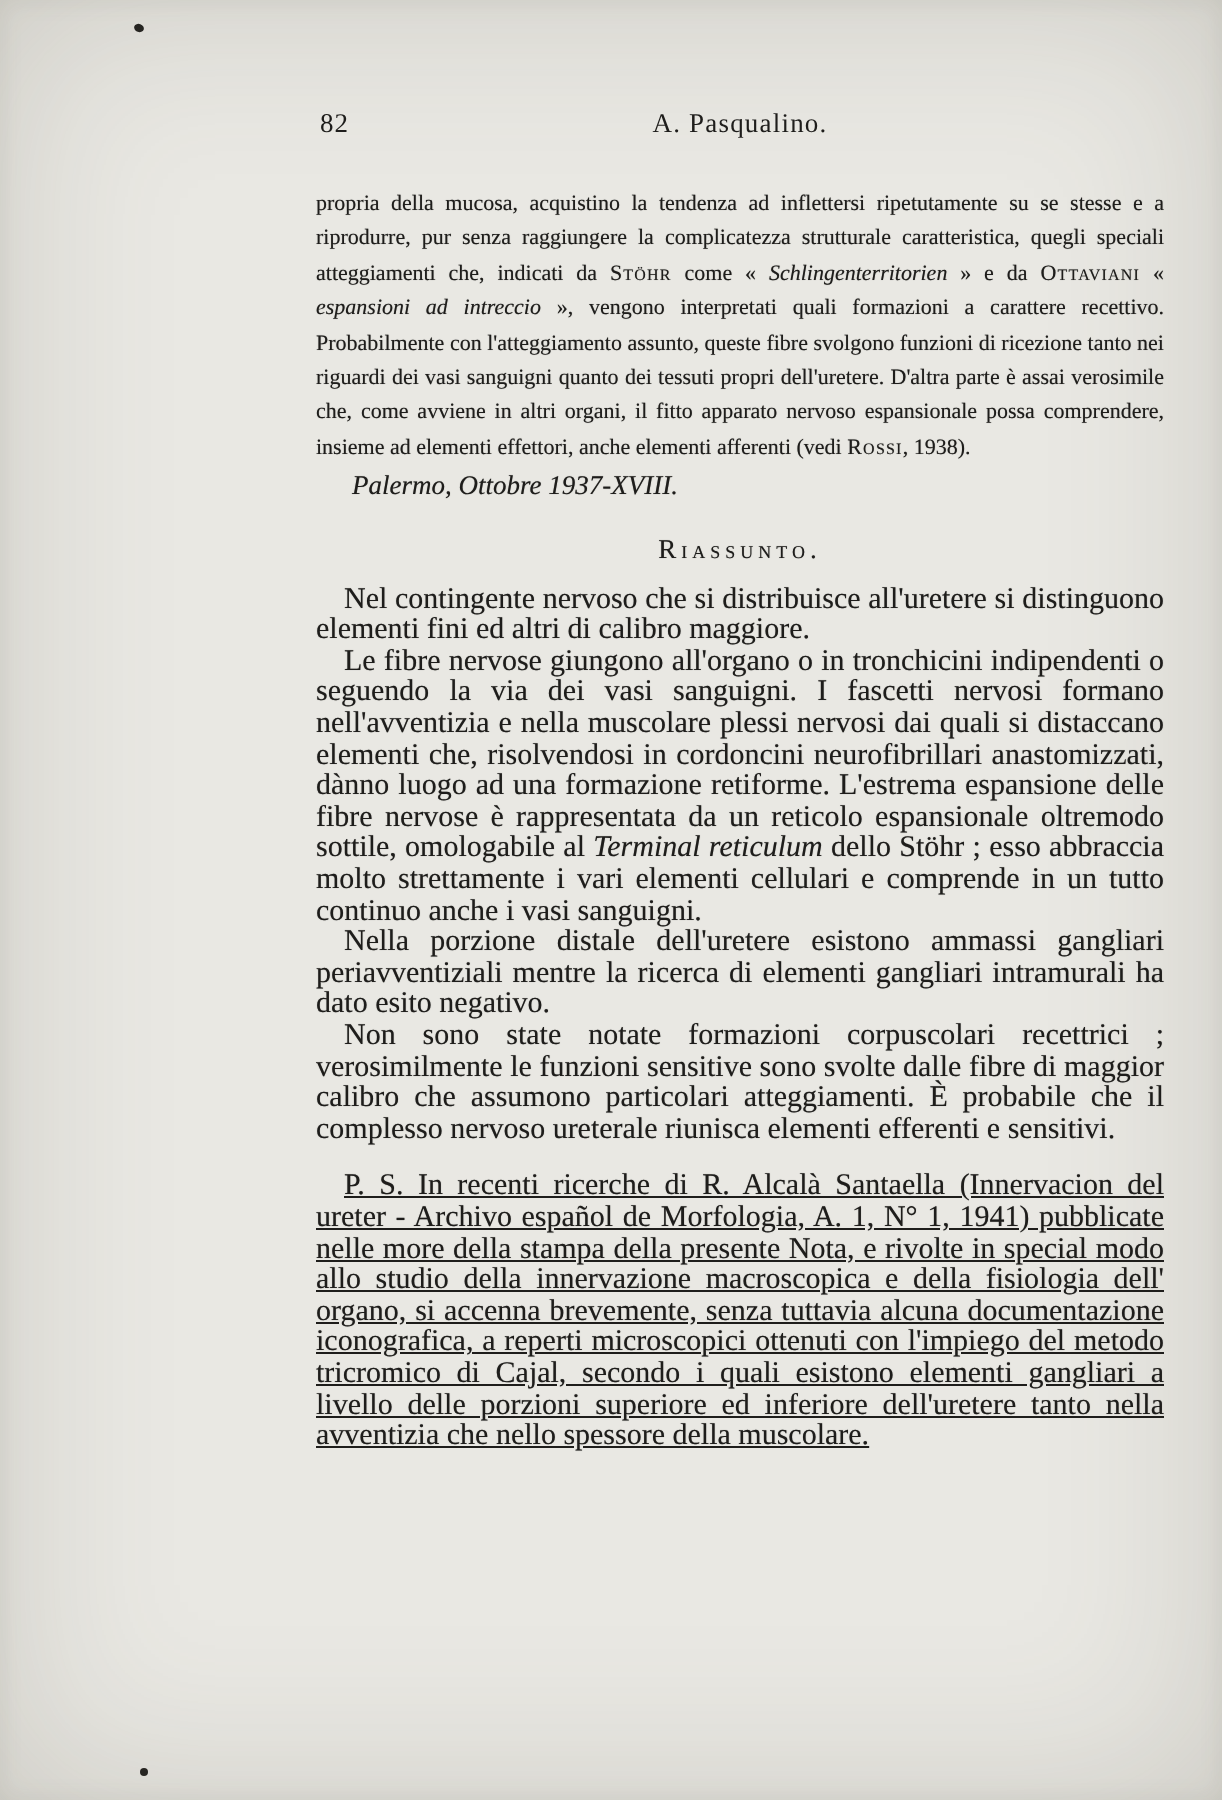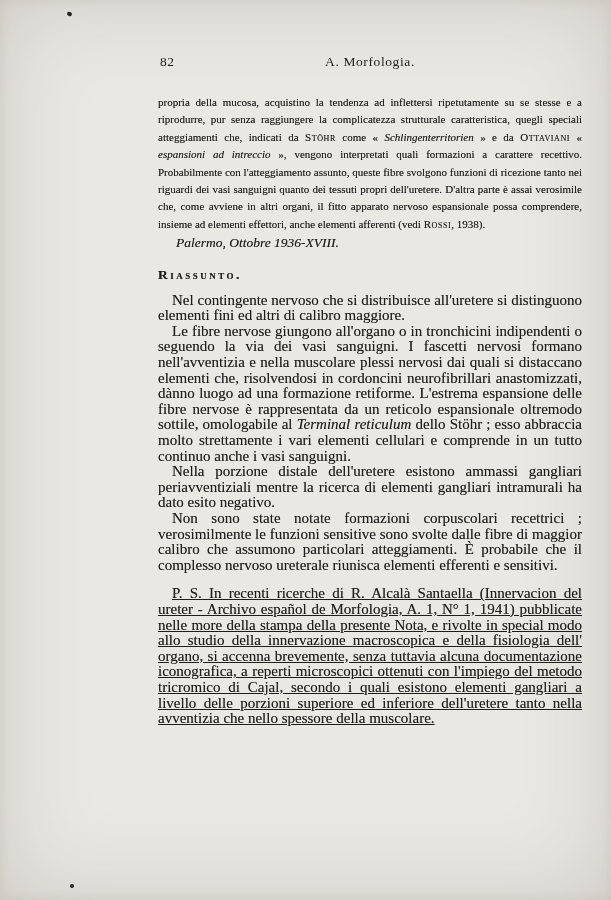--- a/index.html
+++ b/index.html
@@ -47,24 +47,24 @@
     line-height: 17.4px;
     font-style: italic;
     text-indent: 18px;
     margin-top: 1px;
     text-shadow: 0 0 0.4px rgba(30,29,27,0.55);
   }
   .section-heading {
     margin-top: 15px;
     margin-bottom: 10px;
     font-size: 13.5px;
-    font-weight: bold;
+    font-weight: normal;
     font-variant: small-caps;
     letter-spacing: 2.5px;
-    text-align: left;
+    text-align: center;
     text-shadow: 0 0 0.4px rgba(30,29,27,0.55);
   }
   .summary-para {
     font-size: 15px;
     line-height: 15.6px;
     text-align: justify;
     text-indent: 14px;
     text-shadow: 0 0 0.4px rgba(30,29,27,0.5);
   }
   .postscript { margin-top: 13px; text-decoration: underline; }
@@ -77,26 +77,26 @@
 <body>
 
 <div class="vignette"></div>
 <div class="speck speck-top"></div>
 <div class="speck speck-bottom"></div>
 
 <div class="page-content">
 
   <header class="running-header">
     <span class="page-num">82</span>
-    <span class="running-head">A. Morfologia.</span>
+    <span class="running-head">A. Pasqualino.</span>
   </header>
 
   <p class="body-para no-indent"><span class="seg-normal">propria della mucosa, acquistino la tendenza ad inflettersi ripetutamente su se stesse e a riprodurre, pur senza raggiungere la complicatezza strutturale caratteristica, quegli speciali atteggiamenti che, indicati da </span><span class="seg-smallcaps">Stöhr</span><span class="seg-normal"> come « </span><span class="seg-italic">Schlingenterritorien</span><span class="seg-normal"> » e da </span><span class="seg-smallcaps">Ottaviani</span><span class="seg-normal"> « </span><span class="seg-italic">espansioni ad intreccio</span><span class="seg-normal"> », vengono interpretati quali formazioni a carattere recettivo. Probabilmente con l'atteggiamento assunto, queste fibre svolgono funzioni di ricezione tanto nei riguardi dei vasi sanguigni quanto dei tessuti propri dell'uretere. D'altra parte è assai verosimile che, come avviene in altri organi, il fitto apparato nervoso espansionale possa comprendere, insieme ad elementi effettori, anche elementi afferenti (vedi </span><span class="seg-smallcaps">Rossi</span><span class="seg-normal">, 1938).</span></p>
 
-  <p class="dateline">Palermo, Ottobre 1936-XVIII.</p>
+  <p class="dateline">Palermo, Ottobre 1937-XVIII.</p>
 
   <h2 class="section-heading">Riassunto.</h2>
 
   <p class="summary-para"><span class="seg-normal">Nel contingente nervoso che si distribuisce all'uretere si distinguono elementi fini ed altri di calibro maggiore.</span></p>
   <p class="summary-para"><span class="seg-normal">Le fibre nervose giungono all'organo o in tronchicini indipendenti o seguendo la via dei vasi sanguigni. I fascetti nervosi formano nell'avventizia e nella muscolare plessi nervosi dai quali si distaccano elementi che, risolvendosi in cordoncini neurofibrillari anastomizzati, dànno luogo ad una formazione retiforme. L'estrema espansione delle fibre nervose è rappresentata da un reticolo espansionale oltremodo sottile, omologabile al </span><span class="seg-italic">Terminal reticulum</span><span class="seg-normal"> dello Stöhr ; esso abbraccia molto strettamente i vari elementi cellulari e comprende in un tutto continuo anche i vasi sanguigni.</span></p>
   <p class="summary-para"><span class="seg-normal">Nella porzione distale dell'uretere esistono ammassi gangliari periavventiziali mentre la ricerca di elementi gangliari intramurali ha dato esito negativo.</span></p>
   <p class="summary-para"><span class="seg-normal">Non sono state notate formazioni corpuscolari recettrici ; verosimilmente le funzioni sensitive sono svolte dalle fibre di maggior calibro che assumono particolari atteggiamenti. È probabile che il complesso nervoso ureterale riunisca elementi efferenti e sensitivi.</span></p>
 
   <p class="summary-para postscript"><span class="seg-normal">P. S. In recenti ricerche di R. Alcalà Santaella (Innervacion del ureter - Archivo español de Morfologia, A. 1, N° 1, 1941) pubblicate nelle more della stampa della presente Nota, e rivolte in special modo allo studio della innervazione macroscopica e della fisiologia dell' organo, si accenna brevemente, senza tuttavia alcuna documentazione iconografica, a reperti microscopici ottenuti con l'impiego del metodo tricromico di Cajal, secondo i quali esistono elementi gangliari a livello delle porzioni superiore ed inferiore dell'uretere tanto nella avventizia che nello spessore della muscolare.</span></p>
 

